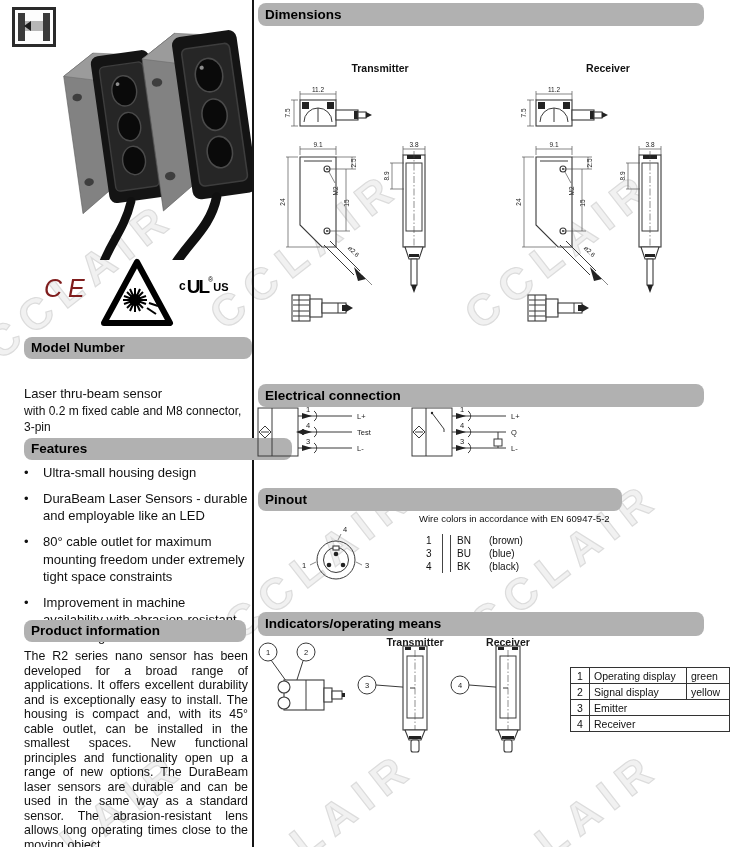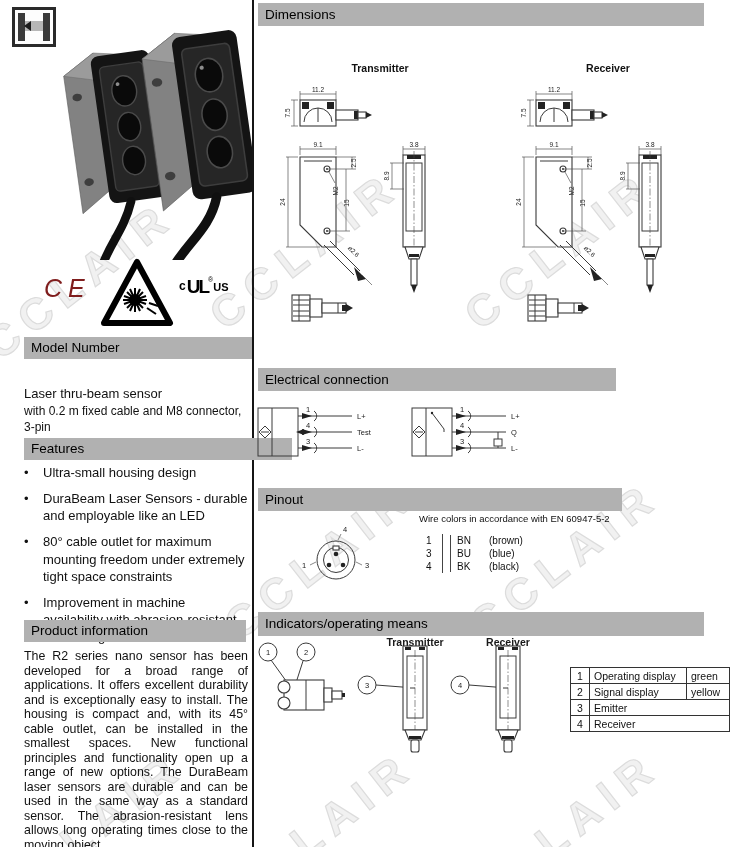--- a/index.html
+++ b/index.html
@@ -4,21 +4,21 @@
 <style>
   html,body{margin:0;padding:0;background:#fff;}
   .page{position:relative;width:741px;height:847px;background:#fff;overflow:hidden;
         font-family:"Liberation Sans","DejaVu Sans",sans-serif;color:#111;}
   .abs{position:absolute;}
   .divider{position:absolute;left:252px;top:0;width:2px;height:847px;background:#151515;}
   .wm{position:absolute;font-weight:bold;font-size:44px;letter-spacing:10px;
       color:rgba(205,205,205,0.28);-webkit-text-stroke:1.2px #dcdcdc;
       transform:rotate(-38deg);transform-origin:0 0;white-space:nowrap;pointer-events:none;}
   .bar{position:absolute;background:#b1b1b1;height:22px;line-height:22px;
-       font-weight:normal;font-size:13.5px;padding-left:7px;box-sizing:border-box;color:#000;}
+       font-weight:bold;font-size:13.5px;padding-left:7px;box-sizing:border-box;color:#000;border-radius:8px;}
   .txt{position:absolute;}
   .feat{position:absolute;left:24px;top:464px;width:224px;font-size:13px;line-height:1.32;}
   .feat-item{display:flex;margin-bottom:9px;}
   .feat-bullet{width:10px;flex:0 0 10px;margin-right:9px;}
   .feat-text{flex:1;}
   .para{position:absolute;left:24px;top:649px;width:224px;font-size:12.4px;
         line-height:1.17;text-align:justify;}
   .icon-box{position:absolute;left:12px;top:7px;width:44px;height:40px;
             border:3px solid #2a2a2a;background:#fdfdfd;box-sizing:border-box;}
   .ib-bar{position:absolute;top:3px;bottom:3px;width:7px;background:#3a3a3a;}
@@ -242,21 +242,21 @@
       <rect class="dk" x="64" y="220" width="4" height="6"></rect>
       <polygon class="dk" points="68,219 75,223 68,227"></polygon>
     </symbol>
     <use href="#dim-sym" x="0" y="0" width="185" height="255"></use>
   </svg>
 
   <svg class="abs" style="left:514px;top:85px;" width="185" height="255" viewBox="0 0 185 255">
     <use href="#dim-sym" x="0" y="0" width="185" height="255"></use>
   </svg>
 
-  <div class="bar" style="left:258px;top:368px;width:358px;height:23px;line-height:23px;">Electrical connection</div>
+  <div class="bar" style="left:258px;top:384px;width:446px;height:23px;line-height:23px;">Electrical connection</div>
 
   <svg class="abs" style="left:256px;top:402px;" width="150" height="62" viewBox="0 0 150 62">
     <rect class="d" x="2" y="6" width="40" height="48"></rect>
     <line class="d" x1="16" y1="6" x2="16" y2="54"></line>
     <polygon class="d" points="9,24 15,30 9,36 3,30"></polygon>
     <line class="d" x1="5" y1="30" x2="13" y2="30" stroke-width="0.7"></line>
 
     <line class="d" x1="42" y1="14" x2="96" y2="14" stroke-width="0.9"></line>
     <text class="et" x="52" y="10" text-anchor="middle">1</text>
     <polygon class="dk" points="46,11 56,14 46,17"></polygon>

